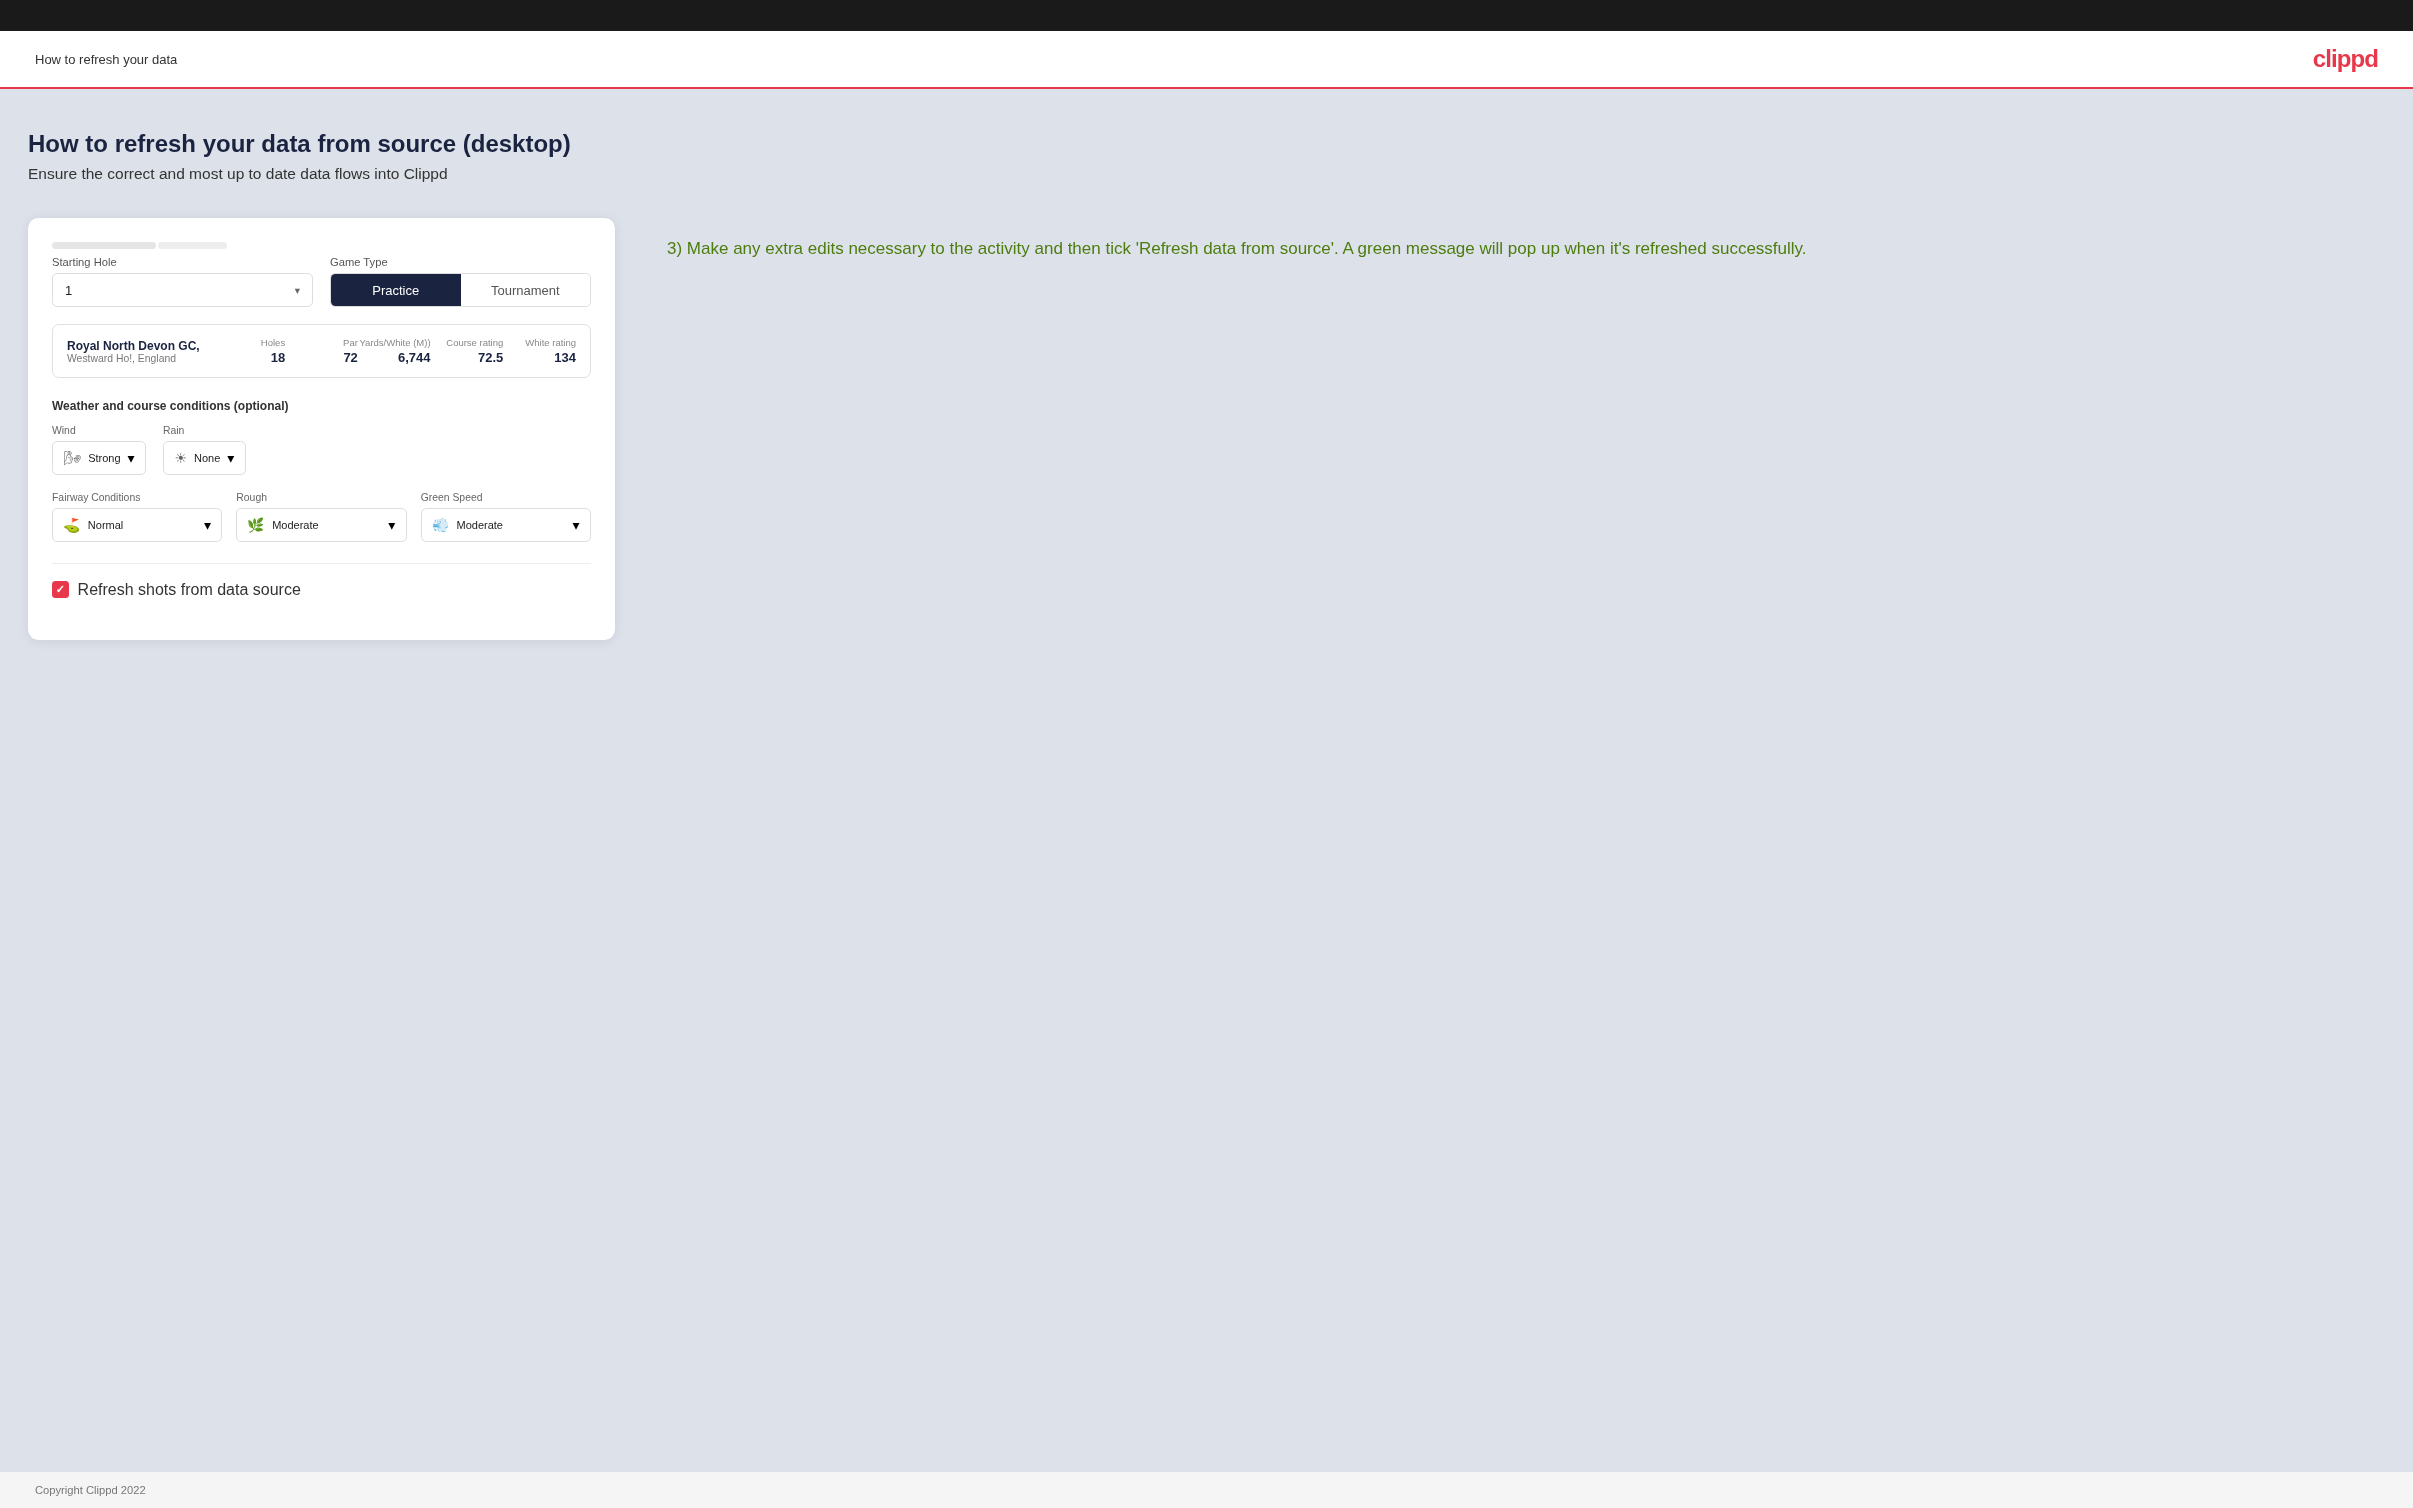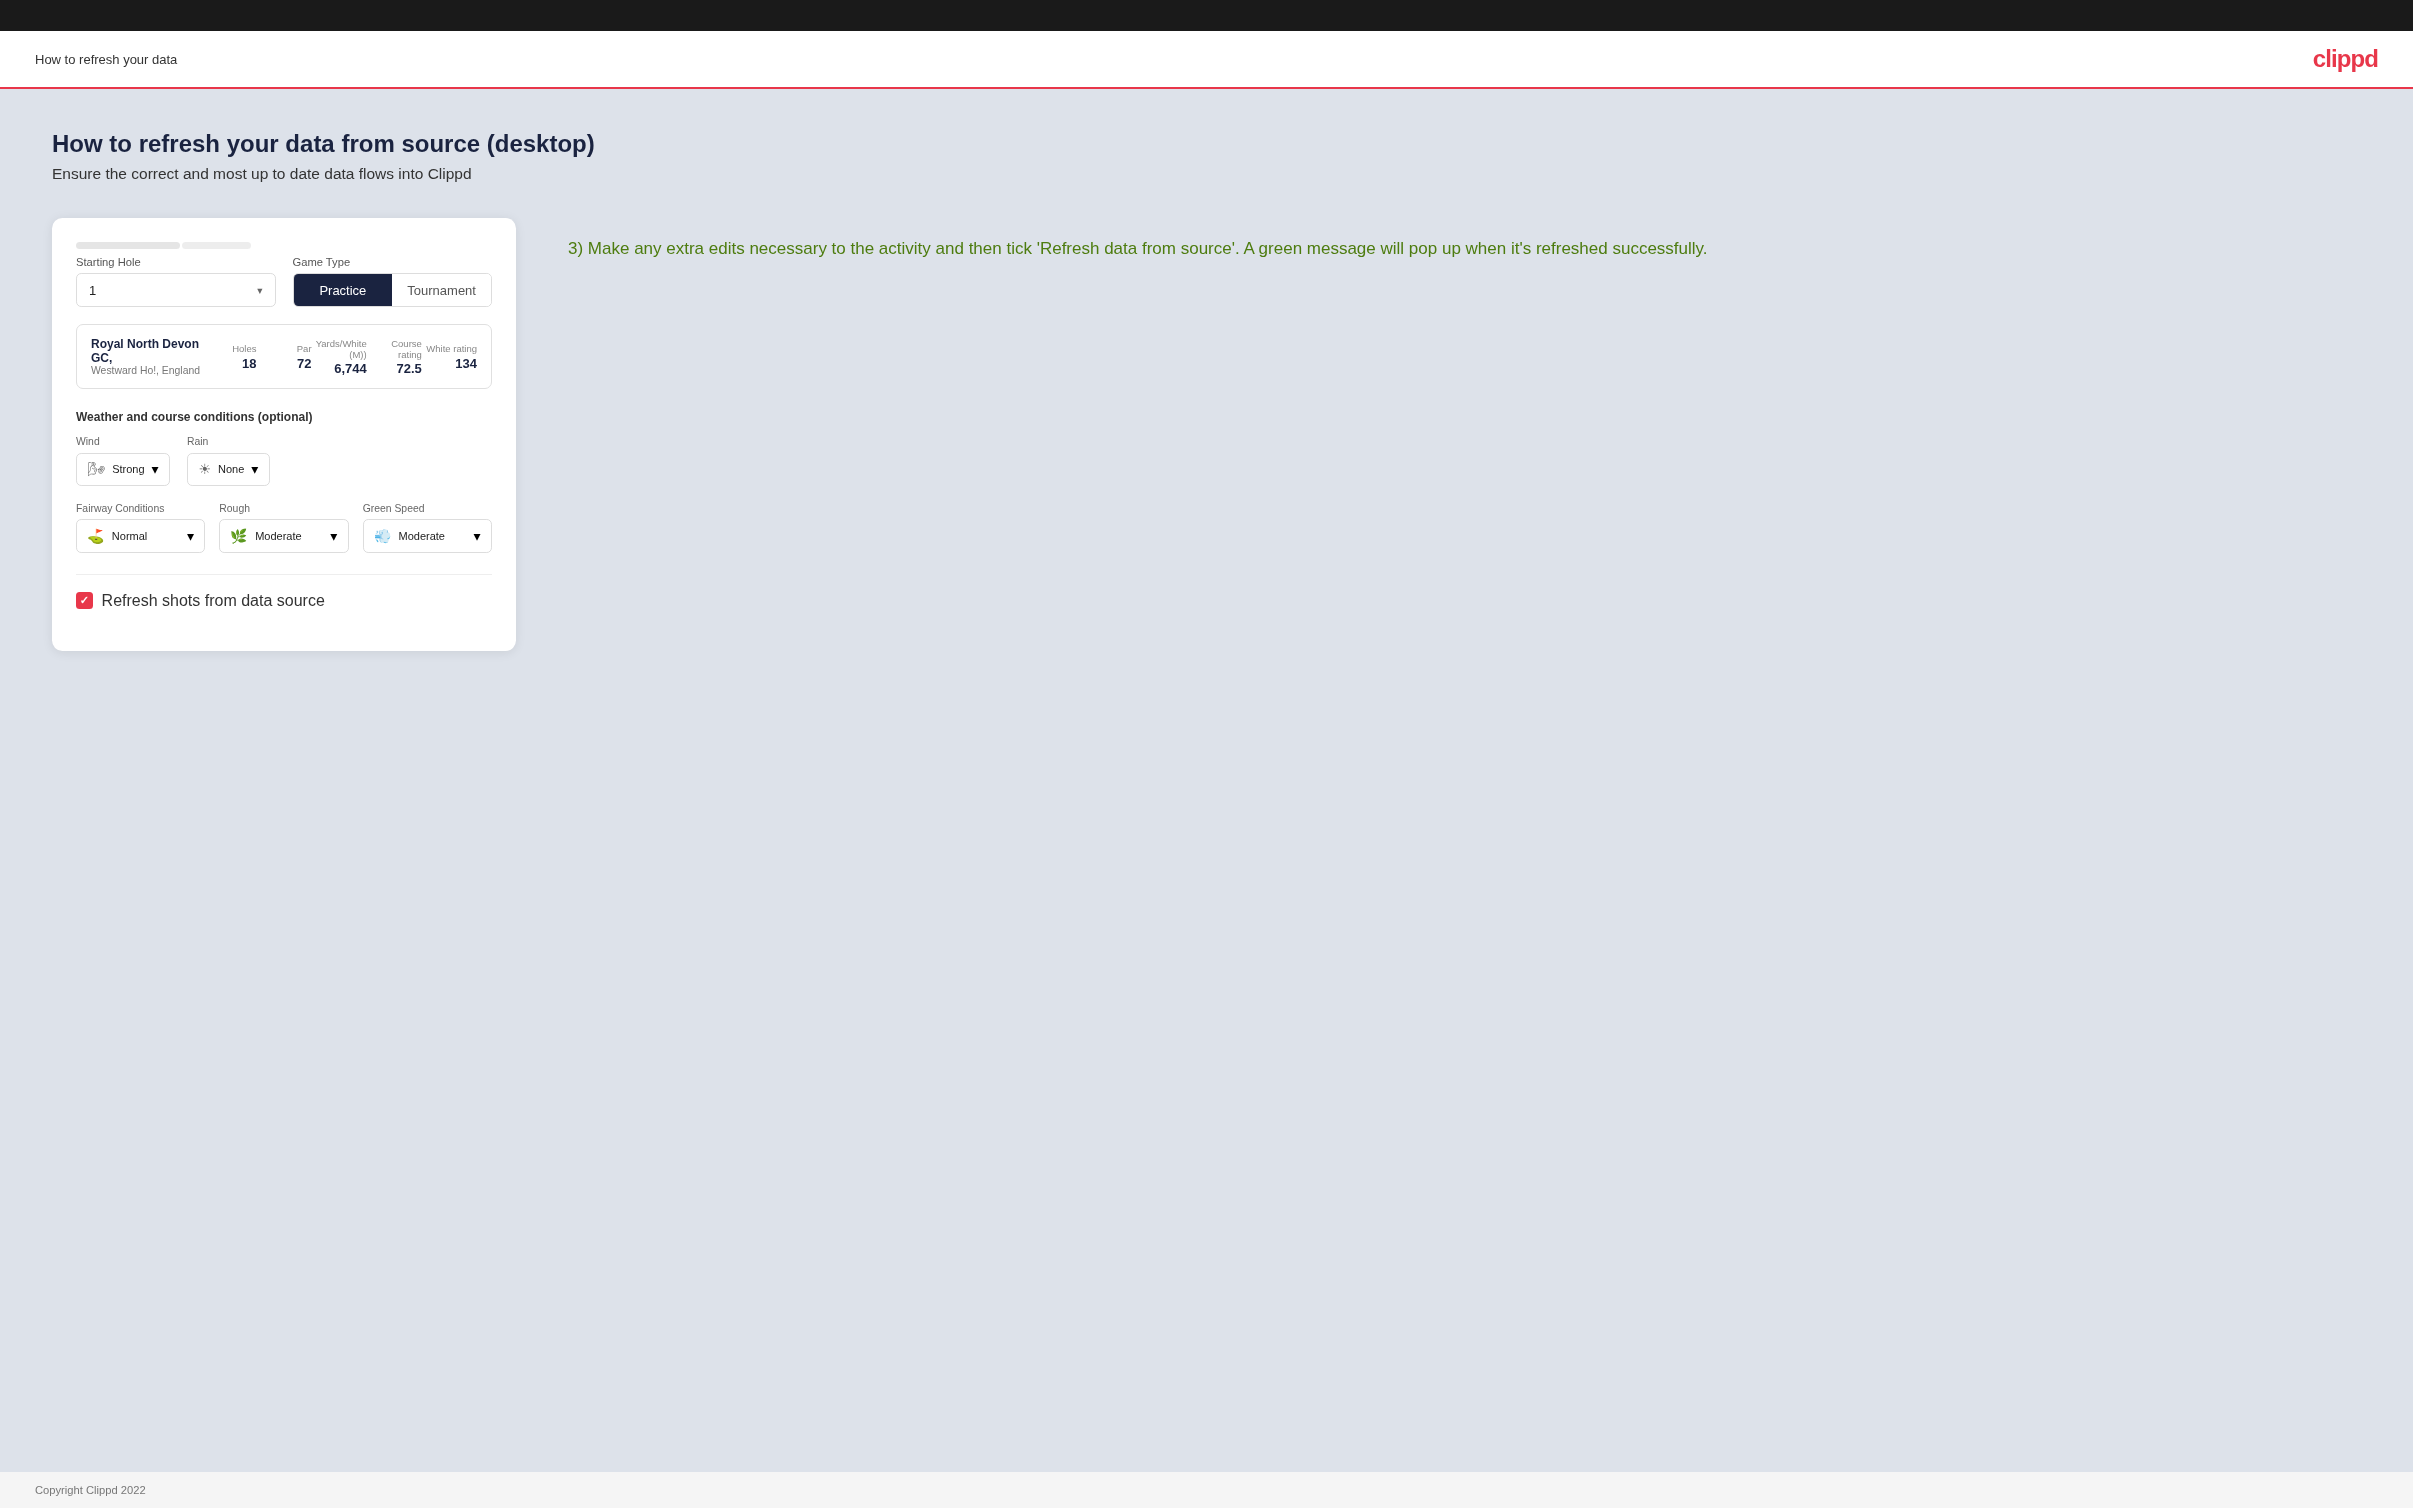--- a/index.html
+++ b/index.html
@@ -30,21 +30,21 @@
     }
     .logo {
       font-size: 24px;
       font-weight: 700;
       color: #e8374a;
       letter-spacing: -0.9px;
     }
     .main-content {
       background: #dde2ea;
       flex: 1;
-      padding: 41px 52px;
+      padding: 41px 28px;
     }
     .page-heading {
       font-size: 24px;
       font-weight: 700;
       color: #1a2340;
       margin-bottom: 7px;
     }
     .page-subheading {
       font-size: 15.5px;
       color: #333;
@@ -52,21 +52,21 @@
     }
     .content-row {
       display: flex;
       gap: 52px;
       align-items: flex-start;
     }
     .form-card {
       background: #fff;
       border-radius: 10.4px;
       padding: 24px;
-      width: 464px;
+      width: 587px;
       flex-shrink: 0;
       box-shadow: 0 1.7px 10.4px rgba(0,0,0,0.08);
     }
     .form-section {
       margin-bottom: 21px;
     }
     .form-row {
       display: flex;
       gap: 17px;
       margin-bottom: 17px;

